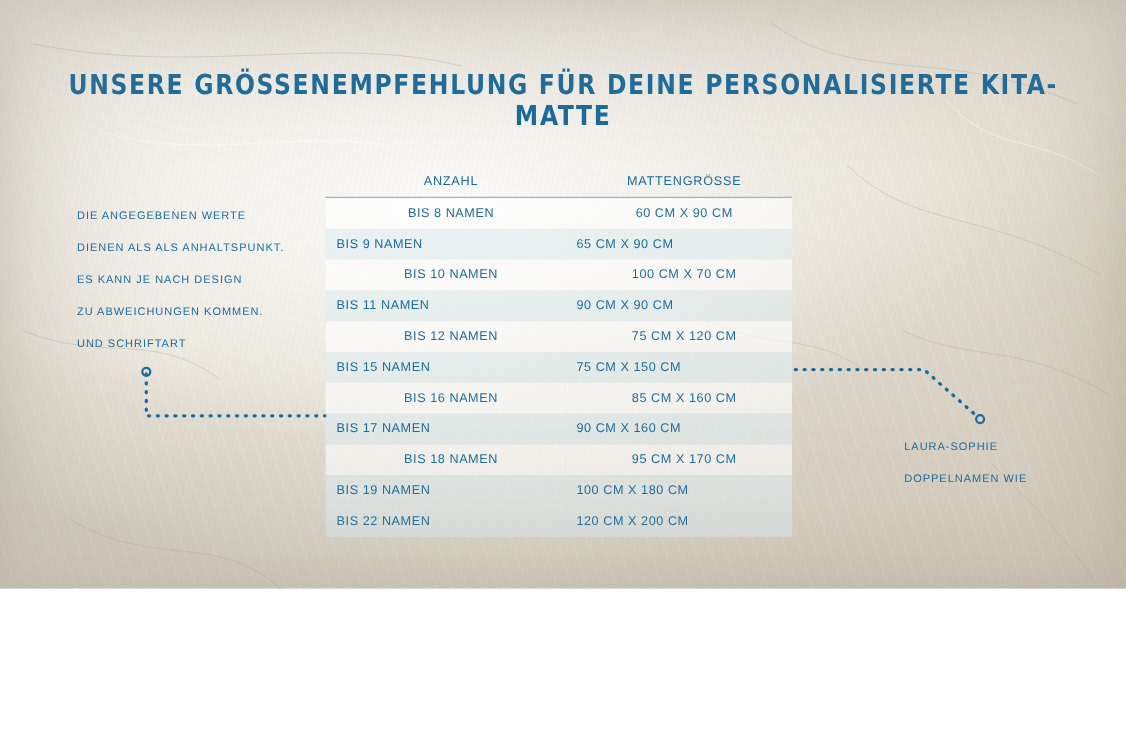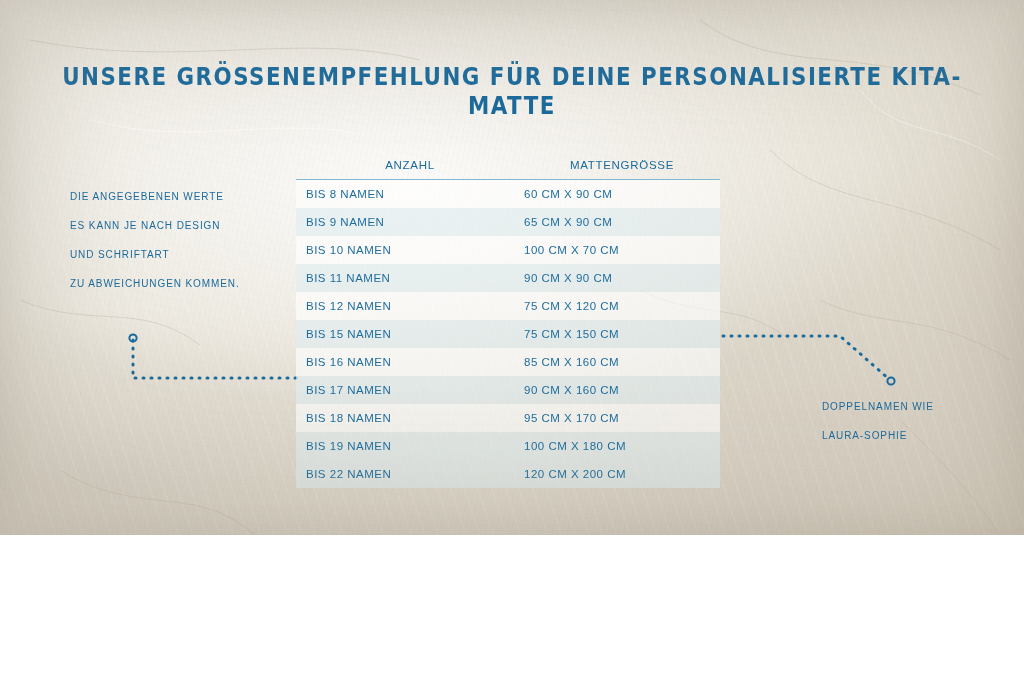--- a/index.html
+++ b/index.html
@@ -89,20 +89,21 @@
   table.size-table td {
     color: #1d6d9e;
     font-size: 11.5px;
     letter-spacing: 0.5px;
     padding: 8px 0 8px 10px;
     text-transform: uppercase;
     white-space: nowrap;
   }
   table.size-table tr.odd td {
     background: rgba(255,255,255,0.62);
+    text-align: center;
   }
   table.size-table tr.even td {
     background: rgba(225,238,240,0.62);
   }
   table.size-table th:first-child,
   table.size-table td:first-child { width: 208px; }
 
   
   .note {
     position: absolute;
@@ -210,28 +211,29 @@
         <tr class="even">
           <td>Bis 22 Namen</td>
           <td>120 cm x 200 cm</td>
         </tr>
       </tbody>
     </table>
   </div>
 
   <div class="note note-left">
     <div>Die angegebenen Werte</div>
+    <div>dienen als als Anhaltspunkt.</div>
     <div>Es kann je nach Design</div>
+    <div>zu Abweichungen kommen.</div>
     <div>und Schriftart</div>
-    <div>zu Abweichungen kommen.</div>
   </div>
 
   <div class="note note-right">
+    <div>Laura-Sophie</div>
     <div>Doppelnamen wie</div>
-    <div>Laura-Sophie</div>
   </div>
 
   <svg class="dinos" width="180" height="110" viewBox="0 0 180 110">
 
     <g>
       <ellipse cx="38" cy="92" rx="30" ry="5" fill="#cfd8da" opacity="0.55"></ellipse>
       <path d="M30 88 C 14 88, 10 74, 16 64 C 20 56, 32 52, 42 53 C 44 40, 46 26, 54 20
                C 62 14, 72 18, 72 27 C 72 34, 64 36, 60 32 C 57 38, 57 46, 57 54
                C 64 58, 68 68, 64 78 C 61 86, 50 90, 38 89 Z" fill="#6b2d7a"></path>
       <path d="M28 86 L26 96 L33 96 L34 88 Z" fill="#6b2d7a"></path>

